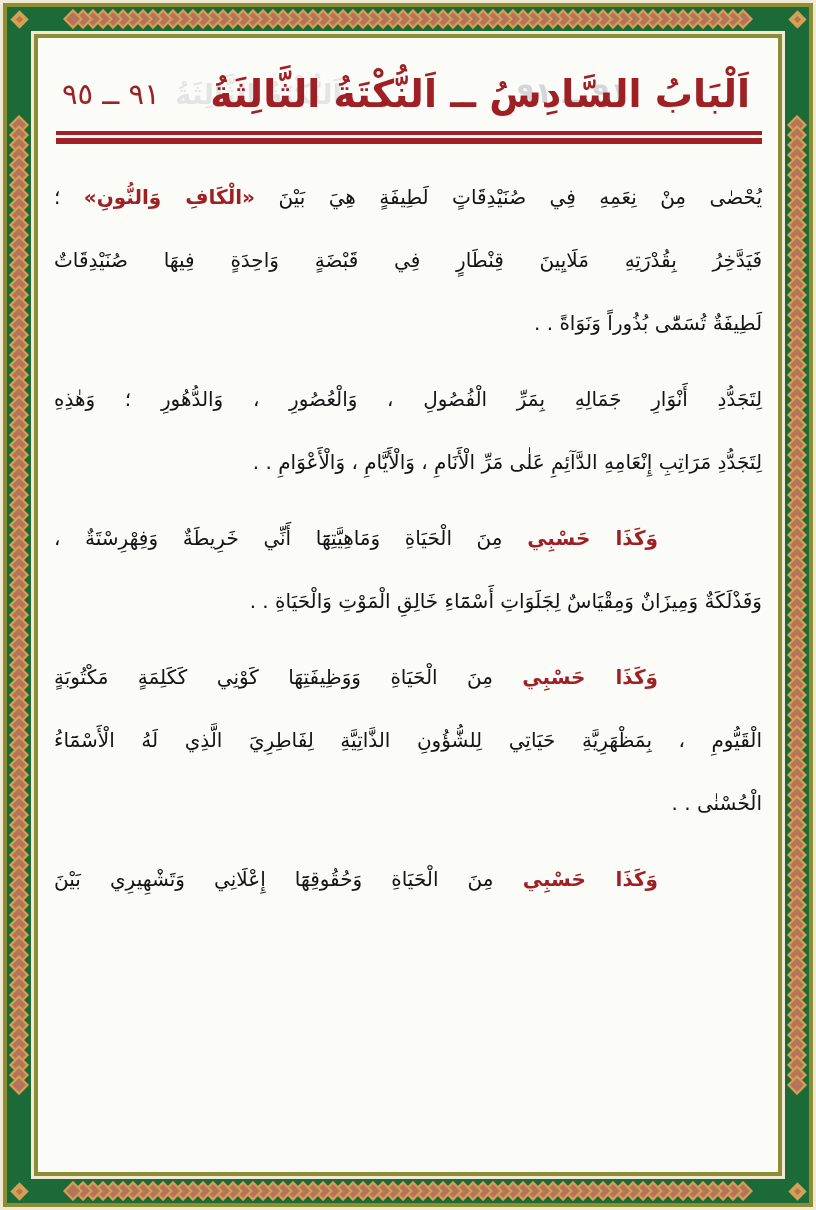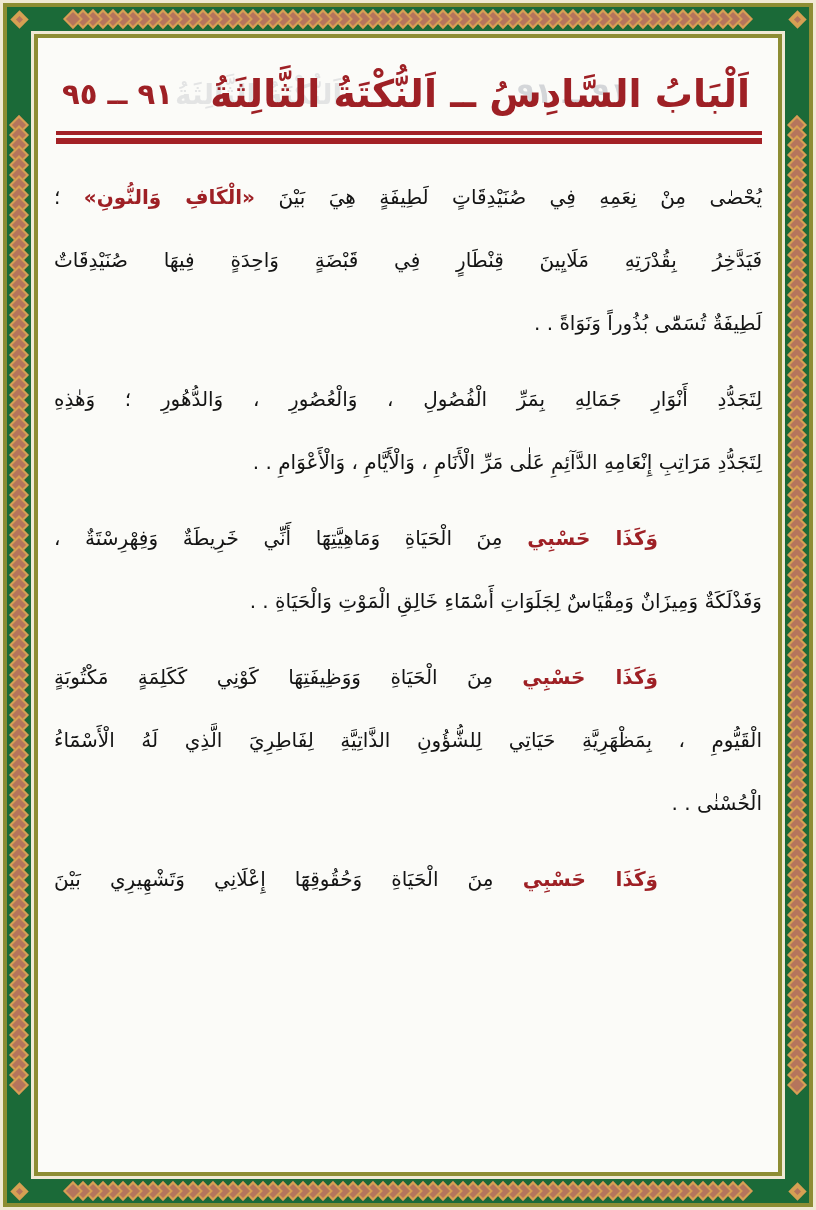--- a/index.html
+++ b/index.html
@@ -35,21 +35,21 @@
   
   .header-row{
     position:relative;display:flex;justify-content:space-between;align-items:flex-end;
     margin:10px 18px 0 14px;height:62px;
   }
   .page-title{
     position:relative;z-index:2;color:#9e2025;font-weight:bold;font-size:38px;line-height:60px;
     white-space:nowrap;
   }
   .page-range{
-    position:relative;z-index:2;color:#9e2025;font-weight:bold;font-size:29px;line-height:60px;
+    position:relative;z-index:2;color:#9e2025;font-weight:normal;font-size:29px;line-height:60px;
     white-space:nowrap;letter-spacing:2px;
   }
   .ghost{position:absolute;z-index:1;color:#a7aab4;opacity:.45;font-weight:bold;white-space:nowrap;}
   .ghost-numbers{font-size:29px;top:14px;right:122px;letter-spacing:2px;}
   .ghost-words{font-size:28px;top:16px;right:408px;opacity:.28;}
   
   .rule-wrap{margin:7px 6px 0 8px;}
   .rule-thin{height:4px;background:#a32126;}
   .rule-gap{height:3px;}
   .rule-thick{height:6px;background:#a32126;}

